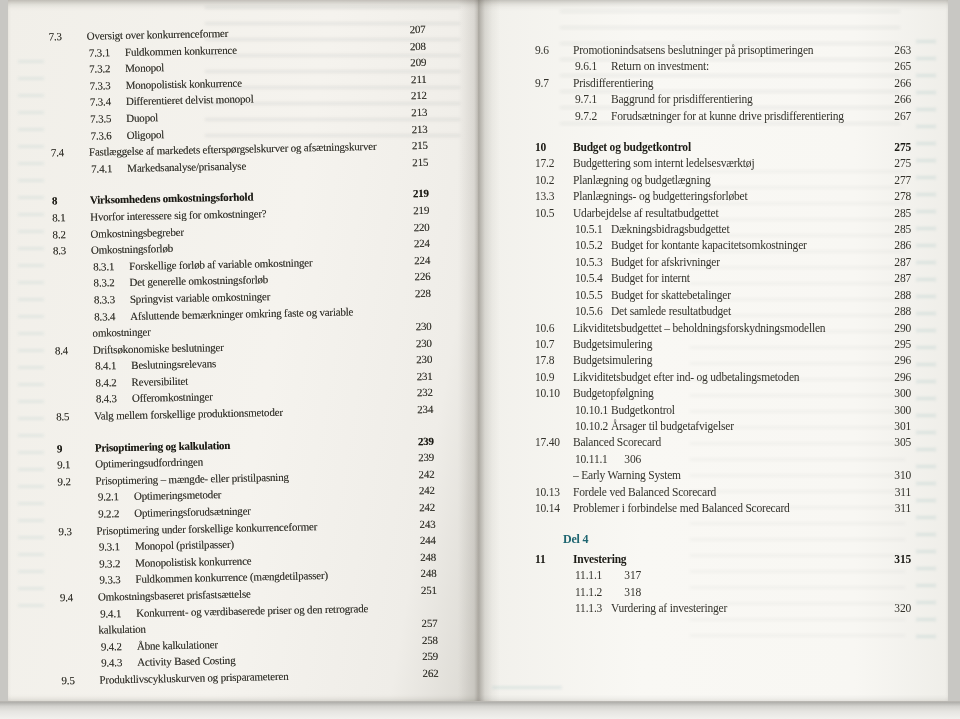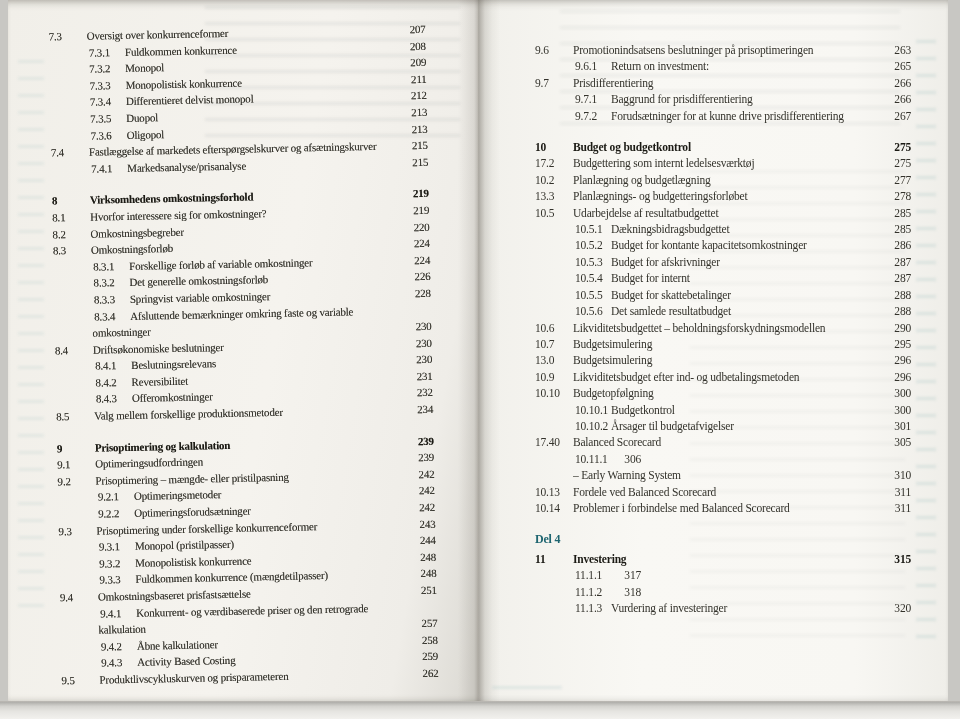--- a/index.html
+++ b/index.html
@@ -46,21 +46,21 @@
     font-size:11.5px; line-height:16.4px; letter-spacing:-0.2px;
   }
   .toc-row { display:flex; align-items:baseline; }
   .toc-row.gap { margin-top:15px; }
   .col-num { flex:0 0 auto; min-width:38px; white-space:nowrap; }
   .lvl2 .col-num { margin-left:40px; min-width:36px; }
   .cont .col-num { margin-left:0; min-width:38px; }
   .col-title { flex:1 1 auto; min-width:0; white-space:nowrap; overflow:hidden; }
   .col-page { flex:0 0 auto; min-width:26px; margin-left:4px; text-align:right; }
   .lvl0 { font-weight:bold; color:#1b1a14; }
-  .part { font-weight:bold; margin-top:14px; margin-bottom:3px; font-size:12px; }
+  .part { font-weight:bold; margin-top:14px; margin-bottom:3px; font-size:12px;margin-left:28px; }
 </style>
 </head>
 <body>
 
 <div class="screen">
 
   <div class="page page-left"></div>
   <div class="page page-right"></div>
 
   <div class="bleed bleed-rows" style="left:205px;top:6px;width:255px;height:140px;"></div>
@@ -345,21 +345,21 @@
         <span class="col-num">10.6</span>
         <span class="col-title">Likviditetsbudgettet – beholdningsforskydningsmodellen</span>
         <span class="col-page">290</span>
       </div>
       <div class="toc-row lvl1">
         <span class="col-num">10.7</span>
         <span class="col-title">Budgetsimulering</span>
         <span class="col-page">295</span>
       </div>
       <div class="toc-row lvl1">
-        <span class="col-num">13.0</span>
+        <span class="col-num">17.8</span>
         <span class="col-title">Budgetsimulering</span>
         <span class="col-page">296</span>
       </div>
       <div class="toc-row lvl1">
         <span class="col-num">10.9</span>
         <span class="col-title">Likviditetsbudget efter ind- og udbetalingsmetoden</span>
         <span class="col-page">296</span>
       </div>
       <div class="toc-row lvl1">
         <span class="col-num">10.10</span>

